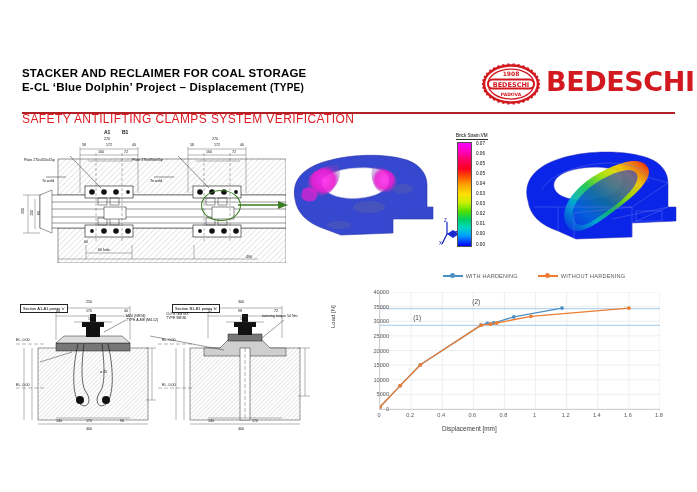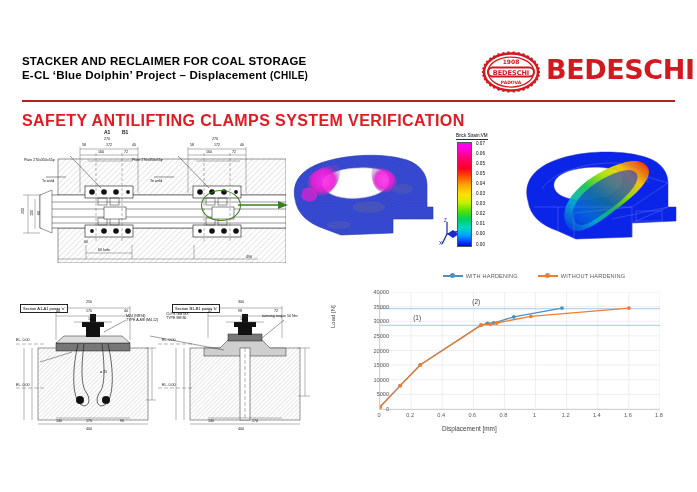--- a/index.html
+++ b/index.html
@@ -1,34 +1,34 @@
 <!DOCTYPE html>
 <html><head>
 <meta charset="utf-8">
 <style>
   html,body{margin:0;padding:0;background:#ffffff;}
   body{width:697px;height:492px;position:relative;overflow:hidden;
        font-family:"Liberation Sans",sans-serif;color:#000;}
 
   
-  #header{position:absolute;left:0;top:4px;width:697px;height:98px;}
+  #header{position:absolute;left:0;top:16px;width:697px;height:98px;}
   #title-block{position:absolute;left:22px;top:50px;}
   #title-line1{font-size:11.5px;font-weight:bold;letter-spacing:.2px;line-height:14px;}
   #title-line2{font-size:11.5px;font-weight:bold;letter-spacing:.2px;line-height:15px;}
   #title-line2 .small{font-size:10px;}
   #header-rule{position:absolute;left:22px;top:96px;width:653px;height:2.4px;background:#b02024;}
 
   
   #logo{position:absolute;left:482px;top:46px;width:193px;height:44px;}
   #logo-emblem{position:absolute;left:0;top:1px;width:58px;height:42px;}
   #logo-word{position:absolute;left:64px;top:4px;font-size:27px;font-weight:bold;
              color:#d31920;letter-spacing:-.4px;font-family:"DejaVu Sans",sans-serif;}
 
   
-  #section-title{position:absolute;left:22px;top:112px;font-size:16px;font-weight:bold;
+  #section-title{position:absolute;left:22px;top:112px;font-size:12px;font-weight:normal;
                  color:#e01b22;letter-spacing:.4px;}
 
   
   #dwg-top{position:absolute;left:18px;top:133px;width:268px;height:130px;}
   #dwg-bot{position:absolute;left:16px;top:300px;width:300px;height:140px;}
   .dwg-label{position:absolute;font-size:3.6px;font-family:"Liberation Sans",sans-serif;
              color:#111;white-space:nowrap;}
   .dwg-lbl-box{position:absolute;font-size:4px;border:.5px solid #222;padding:1px 2px;
                background:#fff;white-space:nowrap;}
 
@@ -73,21 +73,21 @@
                 transform:rotate(-90deg);transform-origin:left top;white-space:nowrap;}
   #x-axis-title{position:absolute;left:110px;top:155px;font-size:6.4px;color:#404040;}
   .annot{position:absolute;font-size:6.4px;color:#404040;}
 </style>
 </head>
 <body>
 
 <div id="header">
   <div id="title-block">
     <div id="title-line1">STACKER AND RECLAIMER FOR COAL STORAGE</div>
-    <div id="title-line2"><span>E-CL ‘Blue Dolphin’ Project – Displacement </span><span class="small">(CHILE)</span></div>
+    <div id="title-line2"><span>E-CL ‘Blue Dolphin’ Project – Displacement </span><span class="small">(TYPE)</span></div>
   </div>
 
   <div id="logo">
     <svg id="logo-emblem" viewBox="0 0 116 84">
       <g fill="#d31920">
         <g id="gearteeth">
             <rect x="111.8" y="39.8" width="4.4" height="4.4" transform="rotate(0.0 114.0 42.0)"></rect>
             <rect x="110.8" y="47.0" width="4.4" height="4.4" transform="rotate(10.6 113.0 49.2)"></rect>
             <rect x="108.0" y="53.9" width="4.4" height="4.4" transform="rotate(21.2 110.2 56.1)"></rect>
             <rect x="103.4" y="60.3" width="4.4" height="4.4" transform="rotate(31.8 105.6 62.5)"></rect>

